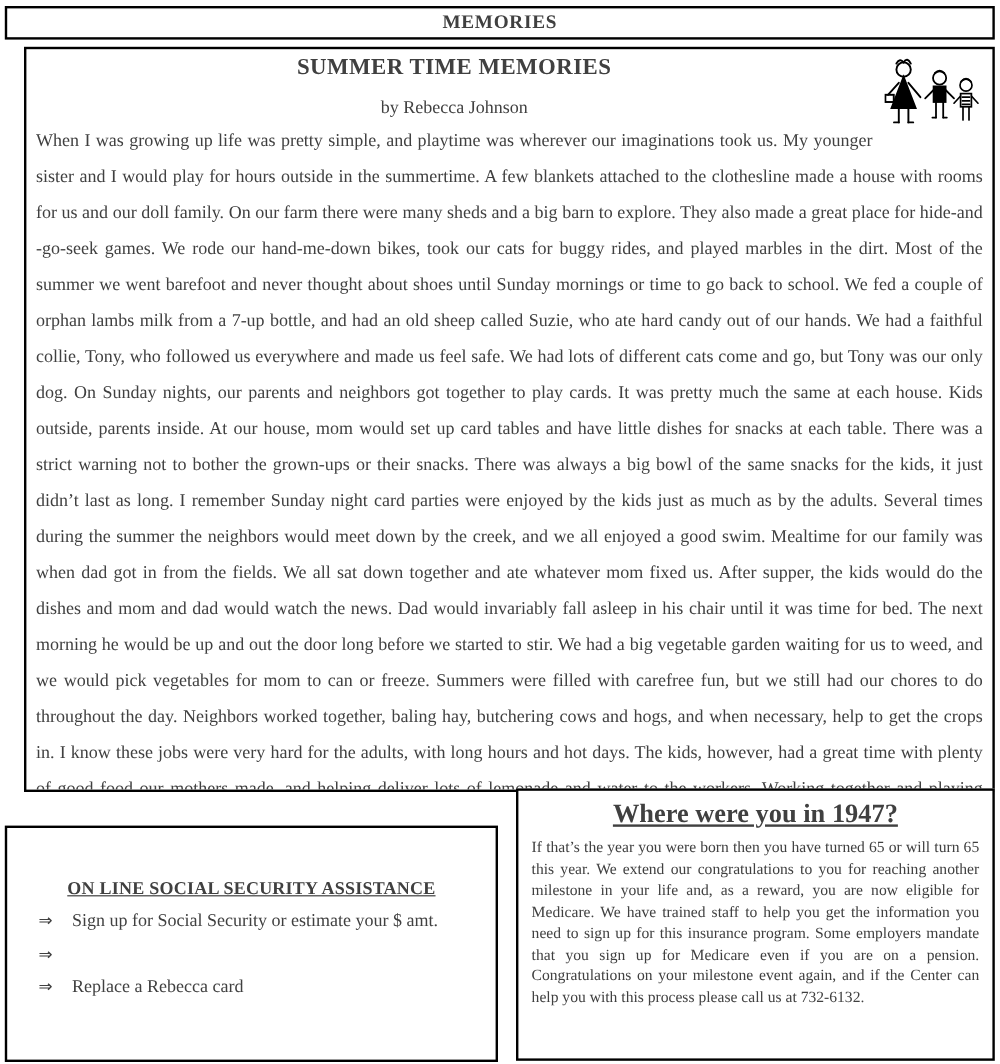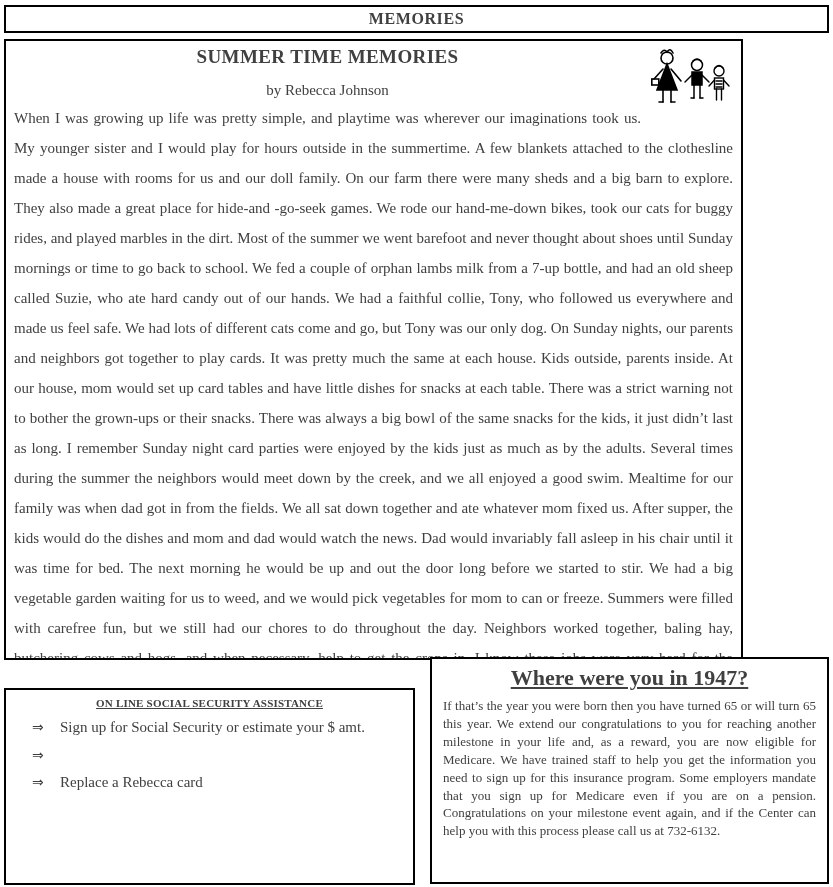--- a/index.html
+++ b/index.html
@@ -21,21 +21,21 @@
   
   .header-box {
     left: 4px; top: 5px; width: 825px; height: 28px;
     display: flex; align-items: center; justify-content: center;
   }
   .header-title {
     font-weight: bold; font-size: 16px; letter-spacing: .6px;
   }
   
   .article-box {
-    left: 4px; top: 39px; width: 739px; height: 621px;
+    left: 20px; top: 39px; width: 809px; height: 621px;
     padding: 5px 8px 4px 8px;
     overflow: hidden;
   }
   .clipart {
     float: right;
     width: 80px; height: 60px;
     margin: 2px 2px 4px 10px;
   }
   .article-title {
     text-align: center; font-weight: bold; font-size: 19px; letter-spacing: .4px;
@@ -46,22 +46,22 @@
   .article-body {
     font-size: 15px; line-height: 30px; text-align: justify; margin-top: 4px;
   }
   
   .ss-box {
     left: 4px; top: 688px; width: 411px; height: 197px;
     padding: 7px 12px 4px 12px;
     overflow: hidden;
   }
   .ss-title {
-    text-align: center; font-weight: bold; font-size: 11px;
-    text-decoration: underline; letter-spacing: .2px;
+    text-align: center; font-weight: bold; font-size: 15px;
+    text-decoration: underline; letter-spacing: .2px; margin-top: 36px;
   }
   .ss-intro {
     font-size: 15px; line-height: 19.6px; margin-top: 4px;
   }
   .u { text-decoration: underline; }
   .bullet {
     display: flex; align-items: flex-start;
     margin-top: 9px; padding-left: 14px;
     font-size: 15px; line-height: 18.5px;
   }

